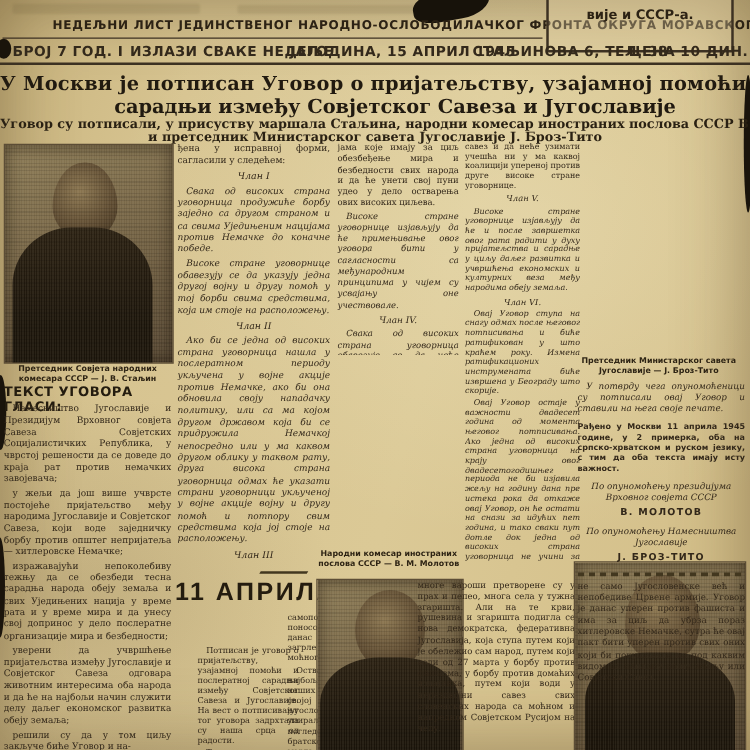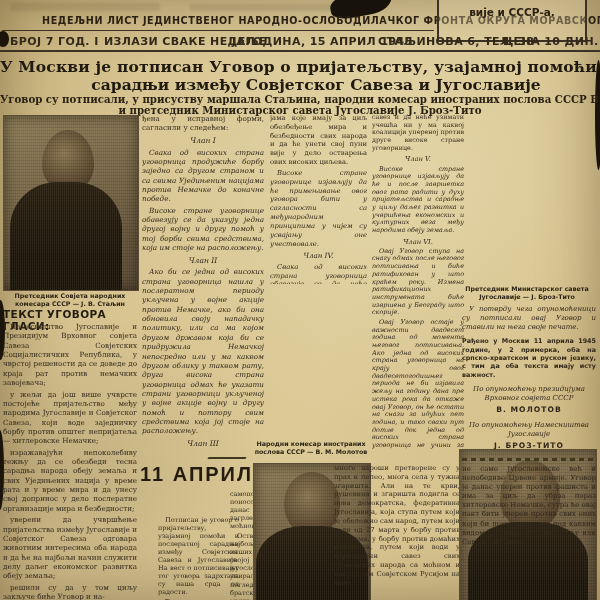--- a/index.html
+++ b/index.html
@@ -114,21 +114,21 @@
   <div class="abs col" style="left:158px;top:490px;width:81px;height:110px;font-size:6.5px;line-height:1.24;margin-top:26px;">
       <div class="blk p">Потписан је уговор о пријатељству, узајамној помоћи и послератној сарадњи између Совјетског Савеза и Југославије. На вест о потписивању тог уговора задрхтала су наша срца од радости.</div>
       <div class="blk p">Тежак терет као да је спао са наших груди, терет стида и понижења због укаљане народне части срамном капитулацијом и издајом управљача бивше Југославије, који су 1941 г. земљу пре-</div>
     </div>
   <div class="abs col" style="left:230px;top:490px;width:81px;height:110px;font-size:6.5px;line-height:1.24;">
       <div class="blk cont">самопоуздање и са поносом отварају данас своја срца да загрле свог великог и моћног руског брата.</div>
       <div class="blk p">Остварио се сан најбољих синова наших народа. Увек у својој прошлости југословенски народи упирали су своје погледе ка истоку, братској Русији. 27 марта 1941 народ је збацио ненародни режим који двадесет и неколико година бивше Југославије није хтео да</div>
     </div>
 
   <div class="abs col" style="left:270px;top:114px;width:97px;height:170px;font-size:6.8px;">
-      <div class="blk conti">јама које имају за циљ обезбеђење мира и безбедности свих народа и да ће унети свој пуни вије у дело остварења ових високих циљева.</div>
+      <div class="blk conti">јама које имају за циљ обезбеђење мира и безбедности свих народа и да ће унети свој пуни удео у дело остварења ових високих циљева.</div>
       <div class="blk pi">Високе стране уговорнице изјављују да ће примењивање овог уговора бити у сагласности са међународним принципима у чијем су усвајању оне учествовале.</div>
       <div class="blk h">Члан IV.</div>
       <div class="blk pi">Свака од високих страна уговорница обавезује се да неће закључивати никакав</div>
     </div>
   <div class="abs photo" style="left:253px;top:287px;width:116px;height:150px;">
     <div class="head" style="left:30px;top:8px;width:56px;height:64px;border-radius:50%;"></div>
     <div class="torso" style="left:2px;top:62px;width:112px;height:88px;"></div>
     <div class="grain"></div>
   </div>
   <div class="abs caption" style="left:250px;top:440px;width:122px;">Народни комесар иностраних послова СССР — В. М. Молотов</div>

